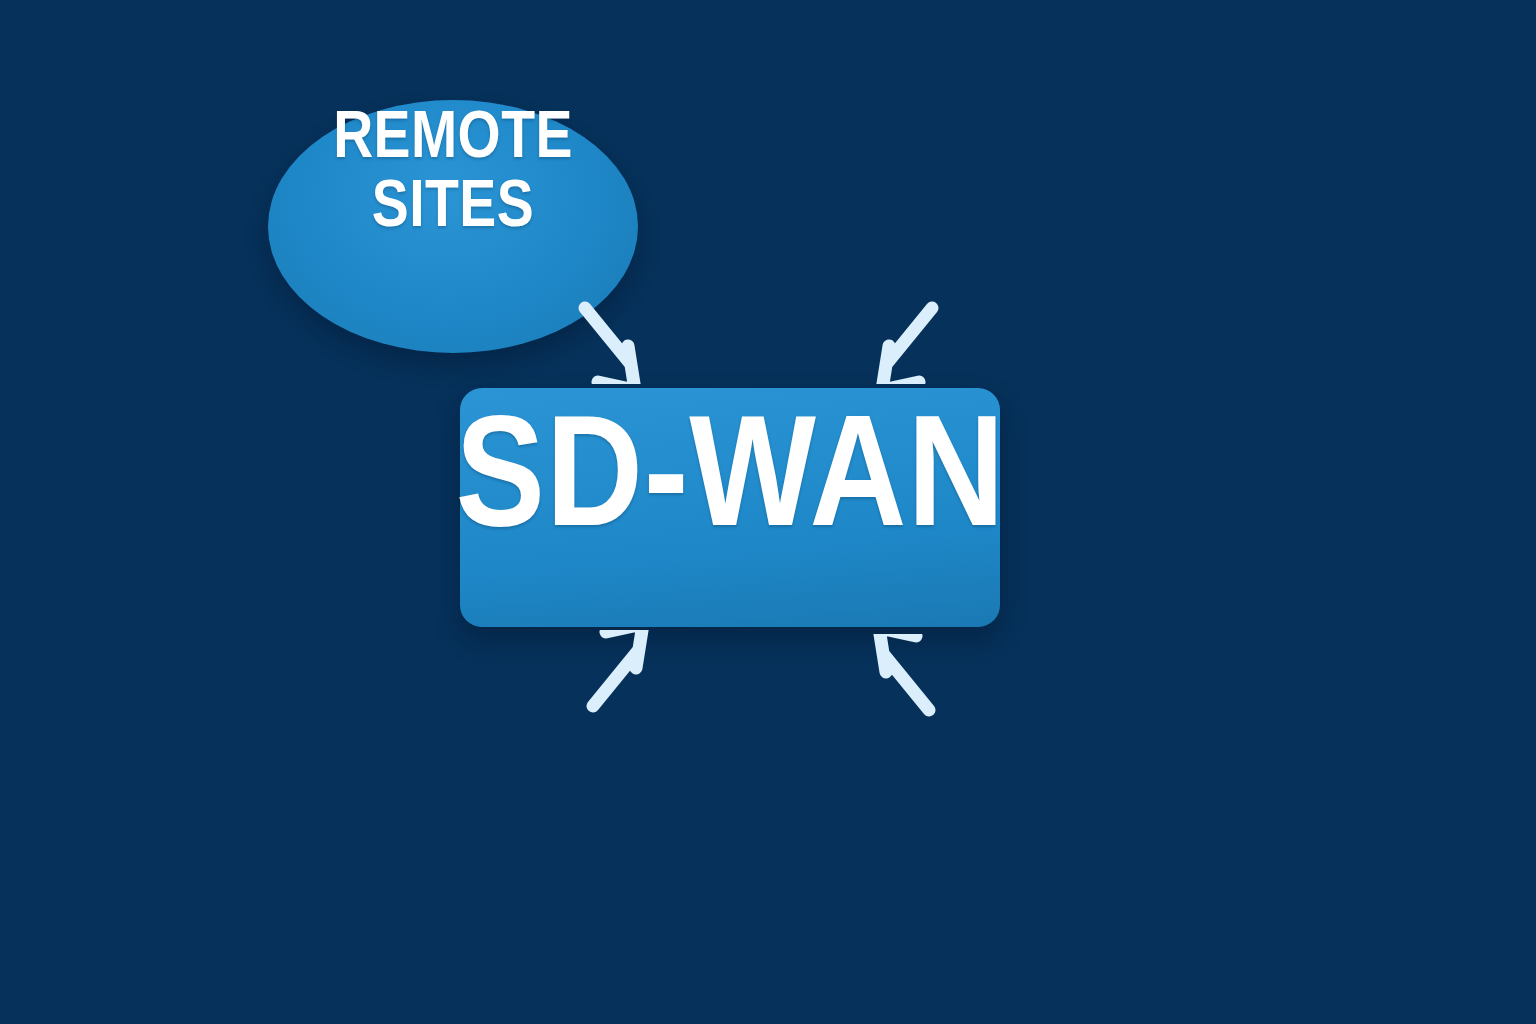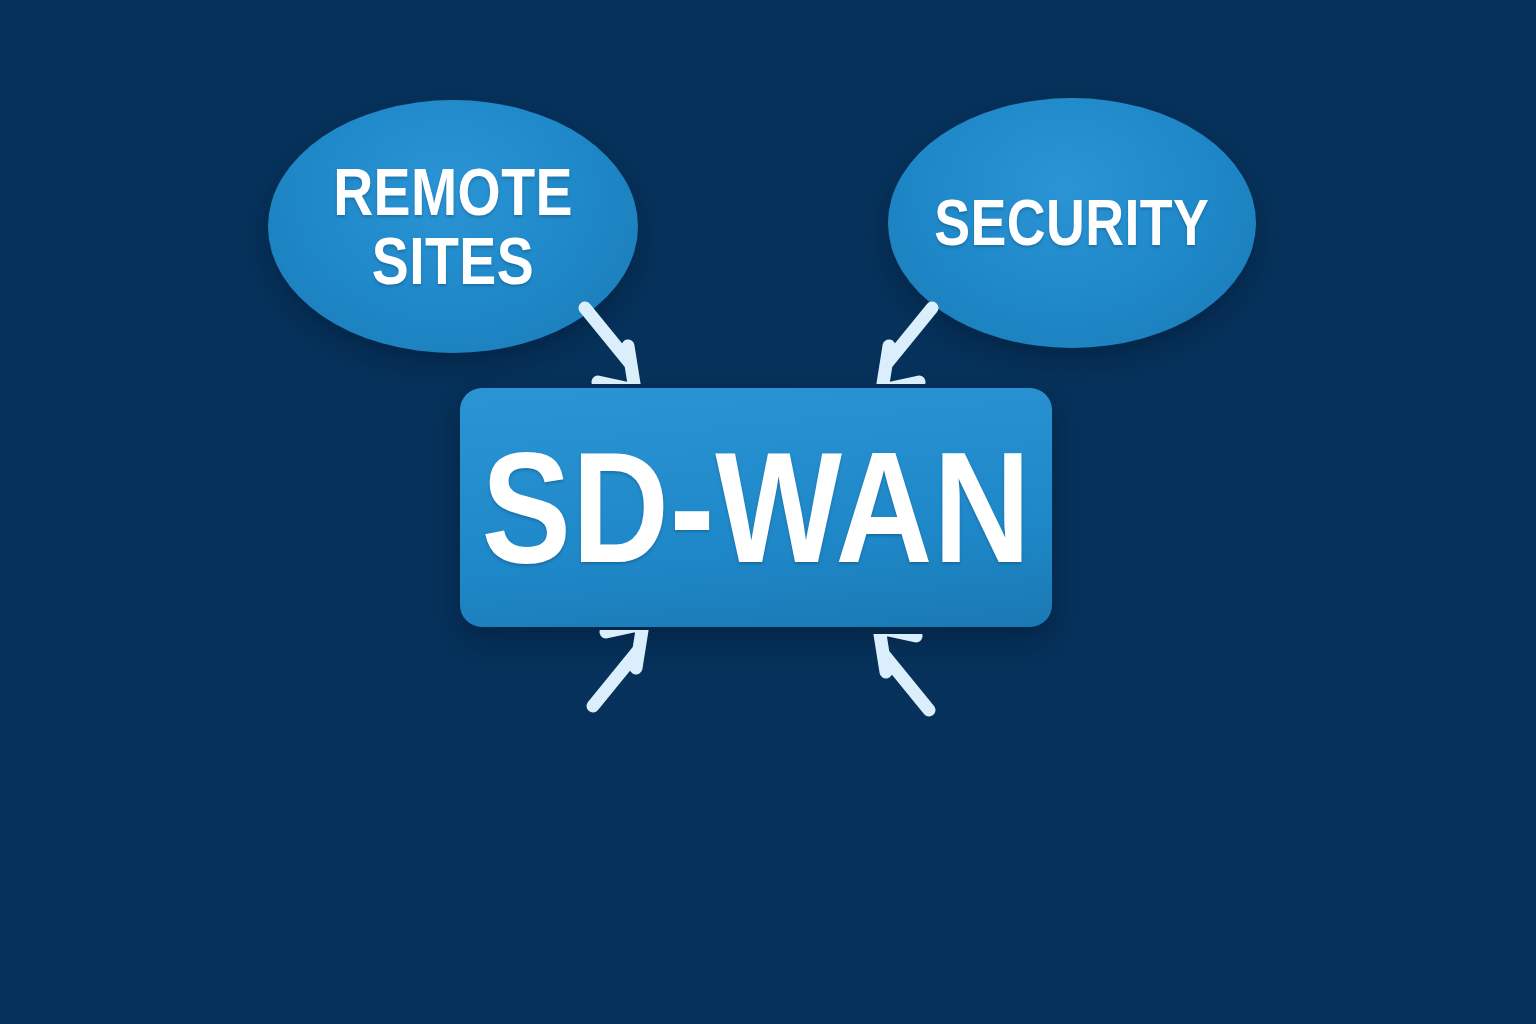--- a/index.html
+++ b/index.html
@@ -11,21 +11,21 @@
     position: relative;
     width: 1536px;
     height: 1024px;
     overflow: hidden;
     background: var(--background, #06315a);
     font-family: "Liberation Sans", "DejaVu Sans", sans-serif;
   }
   .node {
     position: absolute;
     display: flex;
-    align-items: center;
+    align-items: flex-start;
     justify-content: center;
     color: var(--text, #ffffff);
     font-weight: 700;
     text-align: center;
   }
   .ellipse {
     border-radius: 50%;
     background: radial-gradient(ellipse at 48% 36%,
         var(--node-fill-light, #2a94d4) 0%,
         var(--node-fill, #1e87c7) 55%,
@@ -56,21 +56,21 @@
   .node-remote .label      { font-size: 66px; }
   .node-security .label    { font-size: 64px; }
   .node-connectivity .label{ font-size: 54px; }
   .node-scalability .label { font-size: 58px; }
   .center-box .label       { font-size: 158px; letter-spacing: 1px; transform: scaleX(0.85); }
 
   .node-remote       { left: 268px; top: 100px; width: 370px; height: 253px; }
   .node-security     { left: 888px; top:  98px; width: 368px; height: 250px; }
   .node-connectivity { left: 256px; top: 662px; width: 390px; height: 258px; }
   .node-scalability  { left: 886px; top: 666px; width: 390px; height: 252px; }
-  .node-sdwan        { left: 460px; top: 388px; width: 592px; height: 239px; }
+  .node-sdwan        { left: 460px; top: 388px; width: 540px; height: 239px; }
 
   .arrow {
     position: absolute;
     width: 80px;
     height: 86px;
   }
   .arrow svg { display: block; width: 100%; height: 100%; }
   .arrow-1 { left: 572px; top: 298px; }                               
   .arrow-2 { left: 865px; top: 298px; transform: scaleX(-1); }        
   .arrow-3 { left: 580px; top: 630px; transform: scaleY(-1); }        
@@ -85,23 +85,20 @@
 </style>
 </head>
 <body>
 
 <div class="stage">
 
   <div class="node ellipse node-remote">
     <span class="label wrap">REMOTE SITES</span>
   </div>
 
-  <div class="node ellipse node-security">
-    <span class="label">SECURITY</span>
-  </div>
 
 
 
   <div class="node center-box node-sdwan">
     <span class="label">SD-WAN</span>
   </div>
 
   <div class="arrow arrow-1">
     <svg viewBox="0 0 80 86" aria-hidden="true">
       <path d="M13 10 L57 64"></path>

